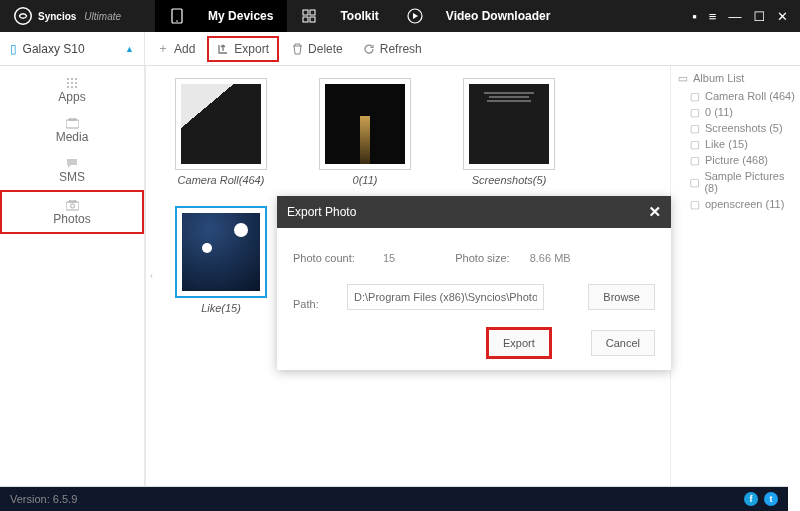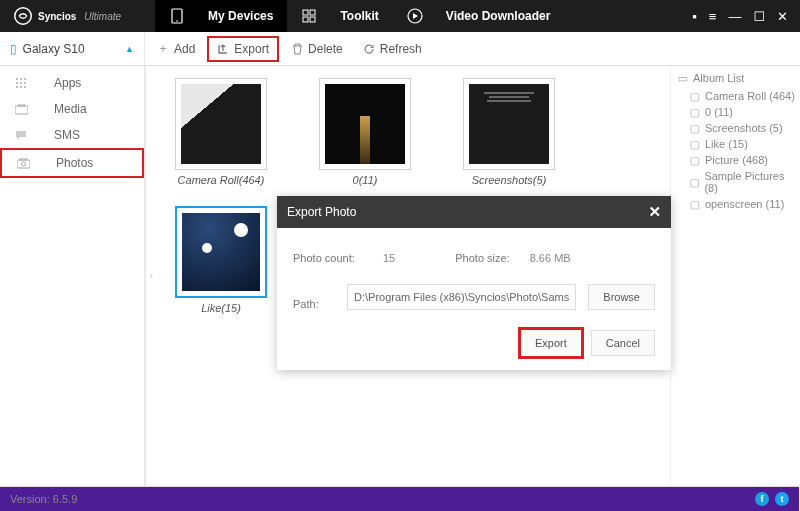--- a/index.html
+++ b/index.html
@@ -23,21 +23,21 @@
 .device-sel { width: 145px; display: flex; align-items: center; gap: 6px; padding: 0 10px; font-size: 12px; color: #444; border-right: 1px solid #e8e8e8; height: 100%; }
 .device-sel .spacer { flex: 1; }
 .device-sel .tri { color: #1a9fe0; font-size: 9px; }
 .tbtn { display: flex; align-items: center; gap: 5px; padding: 4px 8px; font-size: 12px; color: #555; cursor: pointer; margin-left: 4px; }
 .tbtn.highlight { border: 2px solid #d92020; }
 .ticon { width: 12px; height: 12px; display: inline-flex; align-items: center; justify-content: center; color: #888; }
 
 
 .content { display: flex; height: calc(100% - 32px - 34px - 25px); }
 .sidebar { width: 145px; border-right: 1px solid #e8e8e8; padding-top: 4px; }
-.side-item { display: flex; align-items: center; gap: 26px; padding: 6px 14px; font-size: 12px; color: #666; cursor: pointer; }
+.side-item { display: flex; align-items: center; gap: 0; padding: 6px 14px; font-size: 12px; color: #666; cursor: pointer; flex-direction: column; }
 .side-item.highlight { border: 2px solid #d92020; }
 .side-icon { width: 14px; height: 14px; color: #aaa; display:flex; align-items:center; justify-content:center; }
 .side-expand { width: 12px; border-left: 1px solid #e8e8e8; display: flex; align-items: center; justify-content: center; }
 .main-area { flex: 1; display: flex; position: relative; }
 .albums-grid { flex: 1; padding: 12px 10px 0 10px; display: flex; flex-wrap: wrap; gap: 20px 36px; align-content: flex-start; font-style: italic; }
 .album { width: 108px; display: flex; flex-direction: column; align-items: center; gap: 4px; }
 .thumb { width: 92px; height: 92px; border: 1px solid #d0d0d0; padding: 5px; background: #fff; display:flex; align-items:center; justify-content:center; }
 .thumb.sel { border: 2px solid #1a9fe0; }
 .thumb-inner { width: 100%; height: 100%; background: #333; }
 .album-label { font-size: 11px; color: #555; text-align: center; }
@@ -52,26 +52,26 @@
 .dialog { position: absolute; left: 277px; top: 196px; width: 394px; background: #fff; box-shadow: 0 2px 10px rgba(0,0,0,0.25); z-index: 50; }
 .dlg-title { background: #3a3a3a; color: #fff; font-size: 12px; padding: 7px 10px; display: flex; align-items: center; }
 .dlg-title .xbtn { margin-left: auto; font-size: 15px; cursor: pointer; font-weight: bold; }
 .dlg-body { padding: 24px 16px 14px 16px; font-size: 11px; color: #777; }
 .dlg-row { display: flex; align-items: flex-end; margin-bottom: 12px; gap: 12px; }
 .dlg-label { width: 70px; }
 .dlg-val { color: #888; }
 .dlg-row2 { display:flex; gap:60px; margin-bottom:20px;}
 .dlg-row2 .col { display:flex; gap:20px; }
 .path-input { flex: 1; border: 1px solid #ddd; padding: 5px 6px; font-size: 11px; color: #666; height: 26px; }
-.dlg-btn { border: 1px solid #ddd; background: #fafafa; padding: 5px 14px; font-size: 11px; color: #555; cursor: pointer; height: 26px; }
+.dlg-btn { border: 1px solid #ddd; background: #fafafa; padding: 5px 14px; font-size: 11px; color: #555; cursor: pointer; height: 26px; margin-left: 32px; }
 .dlg-actions { display: flex; justify-content: flex-end; gap: 10px; margin-top: 20px; }
 .dlg-btn.primary-hl { border: none; outline: 3px solid #d92020; }
 
 
-.statusbar { position: absolute; bottom: 0; left: 0; right: 1px; height: 25px; background: #4c1d95; border-top: 1px solid #ddd; display: flex; align-items: center; padding: 0 10px; font-size: 11px; color: #888; }
+.statusbar { position: absolute; bottom: 0; left: 0; right: 12px; height: 25px; background: #0f172a; border-top: 1px solid #ddd; display: flex; align-items: center; padding: 0 10px; font-size: 11px; color: #888; }
 .social { margin-left: auto; display: flex; gap: 6px; }
 .soc { width: 14px; height: 14px; border-radius: 50%; display:flex; align-items:center; justify-content:center; font-size:9px; color:#fff; font-weight:bold; }
 .fb { background: #1a9fe0; }
 .tw { background: #1da1f2; }
 
 
 .art-keyboard { background: linear-gradient(140deg,#e8e8e8 30%,#1a1a1a 30%,#1a1a1a); position:relative; }
 .art-dark { background:#0a0a0a; display:flex; justify-content:center; align-items:flex-end; }
 .art-dark .slit{ width:10px; height:60%; background:linear-gradient(#c9a050,#3a2a10); }
 .art-info { background:#1b1b1b; display:flex; flex-direction:column; align-items:center; justify-content:flex-start; padding-top:8px; gap:2px;}

